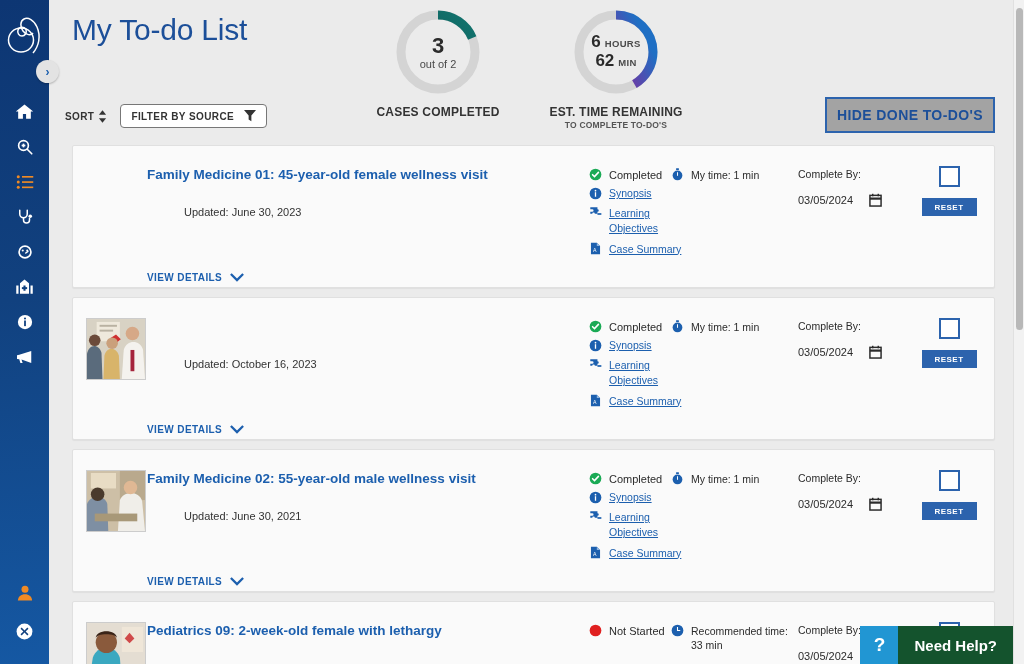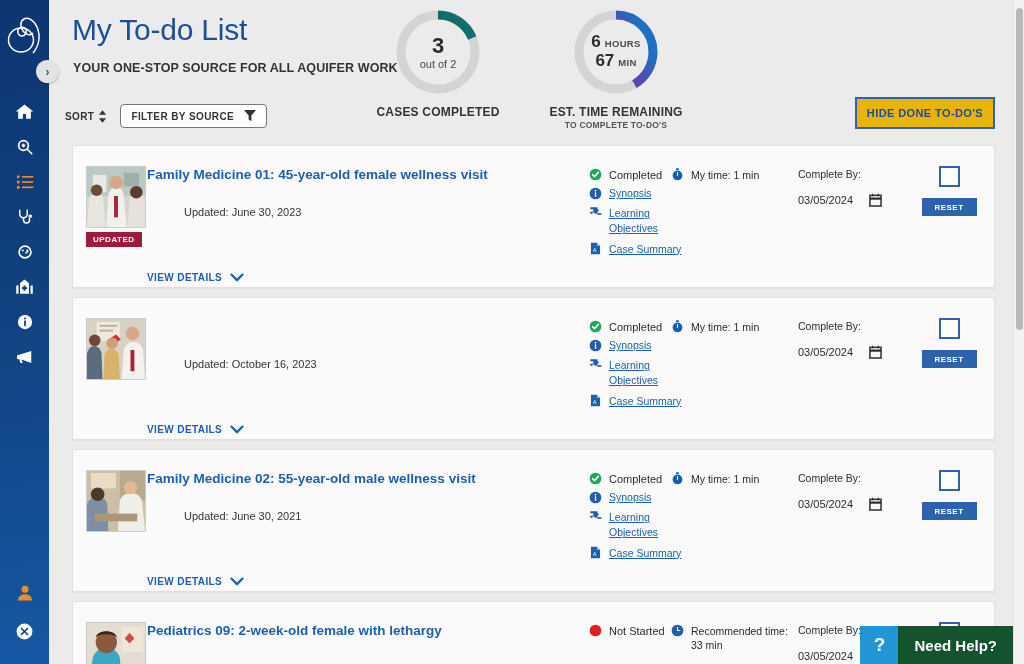--- a/index.html
+++ b/index.html
@@ -71,22 +71,22 @@
   .filter-btn {
     margin-left: 13px;
     display: flex; align-items: center; gap: 10px;
     border: 1px solid #777; border-radius: 4px; background: #fff;
     padding: 5px 10px;
     font-size: 10px; font-weight: bold; color: #333; letter-spacing: .4px;
     cursor: pointer;
   }
   .hide-done {
     position: absolute; right: 18px; top: 97px;
-    border: 2px solid #2c63ad; background: #eab308; color: #1c4f99;
-    font-size: 11px; font-weight: bold; letter-spacing: .4px;
+    border: 2px solid #2c63ad; background: #a3a3a3; color: #1c4f99;
+    font-size: 14px; font-weight: bold; letter-spacing: .4px;
     padding: 8px 10px; cursor: pointer;
   }
 
   
   .stats { position: absolute; left: 318px; top: 4px; display: flex; gap: 36px; }
   .stat { width: 142px; text-align: center; }
   .donut { position: relative; width: 88px; height: 88px; margin: 4px auto 0; }
   .donut svg { display: block; }
   .donut-center {
     position: absolute; inset: 0;
@@ -290,21 +290,20 @@
   </div>
 
   <div class="side-toggle">
     <span>›</span>
   </div>
 
   <div class="page">
 
     <div class="header">
       <div class="title">My To-do List</div>
-      <div class="subtitle">YOUR ONE-STOP SOURCE FOR ALL AQUIFER WORK</div>
 
       <div class="controls">
         <div class="sort-btn">
           <span>SORT</span>
           <svg width="9" height="13" viewBox="0 0 10 14" fill="#333">
             <path d="M5 0 9 5H1z"></path>
               <path d="M5 14 1 9h8z"></path>
           </svg>
         </div>
         <div class="filter-btn">
@@ -351,51 +350,35 @@
                 </linearGradient>
               </defs>
               <circle cx="44" cy="44" r="37" fill="none" stroke="url(#bpGrad)" stroke-width="9" stroke-dasharray="96.8 179.3" transform="rotate(-90 44 44)"></circle>
             </svg>
             <div class="donut-center">
               <div class="time-line">
                 <span class="time-val">6</span>
                 <span class="time-unit">HOURS</span>
               </div>
               <div class="time-line">
-                <span class="time-val">67</span>
+                <span class="time-val">62</span>
                 <span class="time-unit">MIN</span>
               </div>
             </div>
           </div>
           <div class="stat-label">EST. TIME REMAINING</div>
           <div class="stat-sublabel">TO COMPLETE TO-DO'S</div>
         </div>
 
       </div>
     </div>
 
     <div class="list">
 
       <div class="card">
-        <div class="thumb-col">
-          <svg class="thumb" viewBox="0 0 60 62">
-            <rect width="60" height="62" fill="#cfd8cf"></rect>
-            <rect x="0" y="0" width="60" height="30" fill="#bcc9c4"></rect>
-            <rect x="6" y="8" width="14" height="18" fill="#e8eae2"></rect>
-            <rect x="38" y="6" width="16" height="14" fill="#9fb0a8"></rect>
-            <path d="M2 34 C4 26 14 24 17 32 L19 62 H0z" fill="#e9e6df"></path>
-            <circle cx="10" cy="24" r="6" fill="#6b4a3a"></circle>
-            <path d="M22 30 C24 18 36 17 38 29 L41 62 H20z" fill="#f2f0ec"></path>
-            <circle cx="30" cy="16" r="7" fill="#d6a887"></circle>
-            <rect x="28" y="30" width="4" height="22" fill="#a5243c"></rect>
-            <path d="M44 34 C46 24 58 24 60 34 L60 62 H42z" fill="#e6e2da"></path>
-            <circle cx="51" cy="26" r="6.5" fill="#5a3d2e"></circle>
-          </svg>
-          <span class="badge">UPDATED</span>
-        </div>
         <a class="case-title">Family Medicine 01: 45-year-old female wellness visit</a>
         <div class="case-updated">Updated: June 30, 2023</div>
         <div class="view-details">
           <span>VIEW DETAILS</span>
           <svg width="14" height="9" viewBox="0 0 16 10" fill="none" stroke="#1c5fae" stroke-width="2.6">
               <path d="M1 1l7 7 7-7"></path>
             </svg>
         </div>
 
         <div class="status-col">

